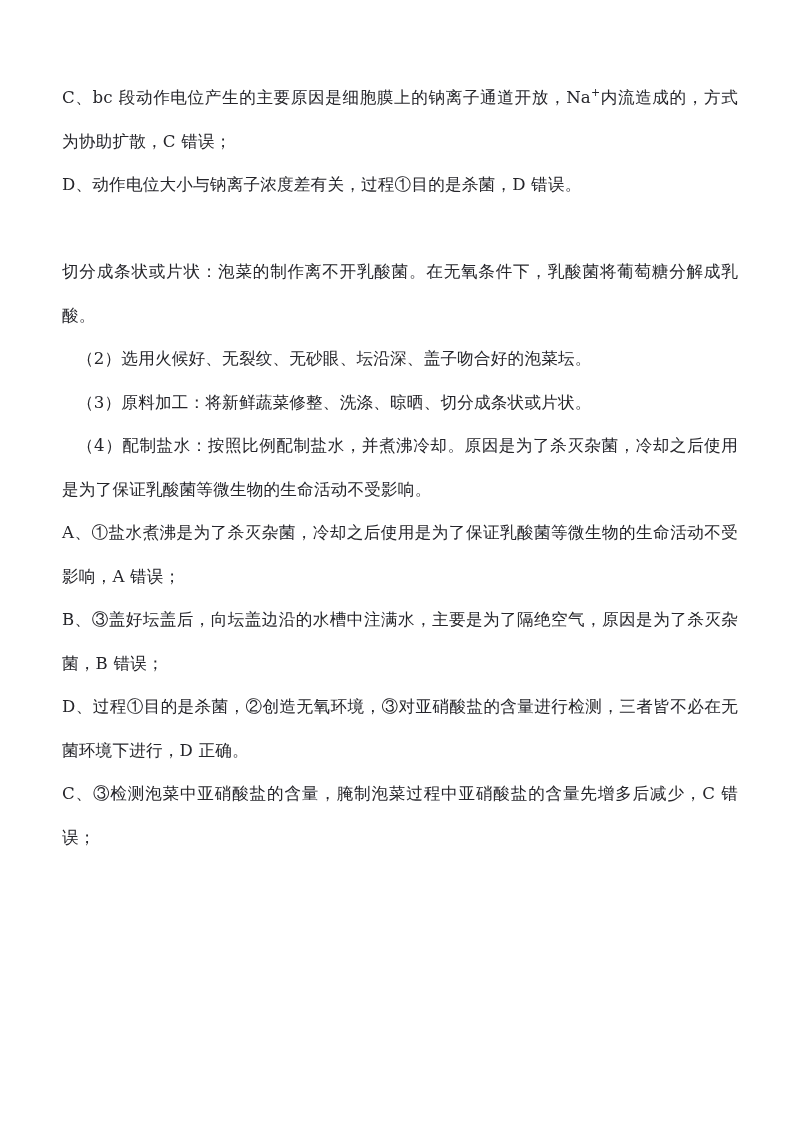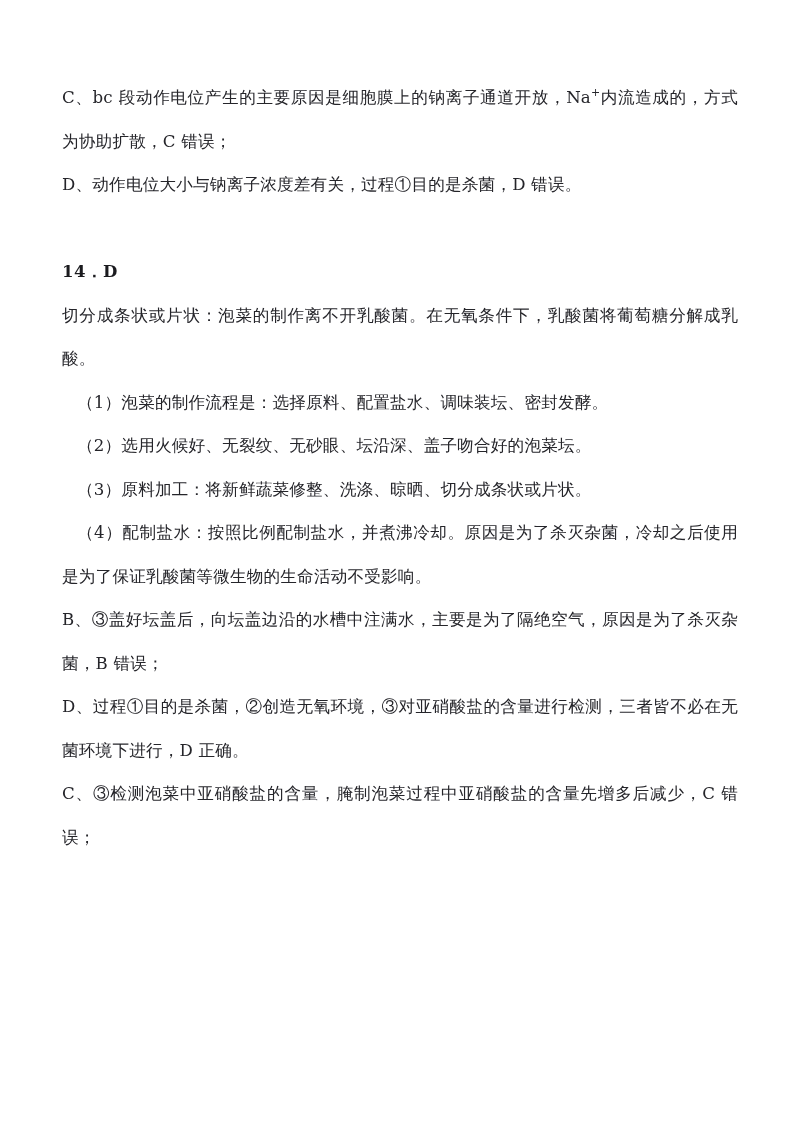--- a/index.html
+++ b/index.html
@@ -62,23 +62,22 @@
   }
 </style>
 </head>
 <body>
 
 <div class="page">
   <div class="content" id="doc-body">
       <p class="para last-flush">C、bc 段动作电位产生的主要原因是细胞膜上的钠离子通道开放，Na<sup>+</sup>内流造成的，方式为协助扩散，C 错误；</p>
       <p class="para last-flush">D、动作电位大小与钠离子浓度差有关，过程①目的是杀菌，D 错误。</p>
       <div class="spacer"></div>
-      <p class="heading">14．D</p>
       <p class="para last-flush">切分成条状或片状：泡菜的制作离不开乳酸菌。在无氧条件下，乳酸菌将葡萄糖分解成乳酸。</p>
-      <p class="para last-flush indent">（1）泡菜的制作流程是：选择原料、配置盐水、调味装坛、密封发酵。</p>
       <p class="para last-flush indent">（2）选用火候好、无裂纹、无砂眼、坛沿深、盖子吻合好的泡菜坛。</p>
       <p class="para last-flush indent">（3）原料加工：将新鲜蔬菜修整、洗涤、晾晒、切分成条状或片状。</p>
       <p class="para last-flush indent">（4）配制盐水：按照比例配制盐水，并煮沸冷却。原因是为了杀灭杂菌，冷却之后使用是为了保证乳酸菌等微生物的生命活动不受影响。</p>
+      <p class="para last-flush">A、①盐水煮沸是为了杀灭杂菌，冷却之后使用是为了保证乳酸菌等微生物的生命活动不受影响，A 错误；</p>
       <p class="para last-flush">B、③盖好坛盖后，向坛盖边沿的水槽中注满水，主要是为了隔绝空气，原因是为了杀灭杂菌，B 错误；</p>
       <p class="para last-flush">D、过程①目的是杀菌，②创造无氧环境，③对亚硝酸盐的含量进行检测，三者皆不必在无菌环境下进行，D 正确。</p>
       <p class="para last-flush">C、③检测泡菜中亚硝酸盐的含量，腌制泡菜过程中亚硝酸盐的含量先增多后减少，C 错误；</p>
     </div>
 </div>
 
 </body></html>

